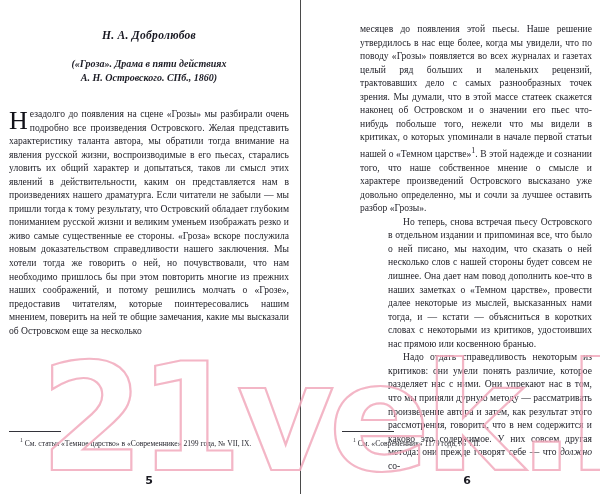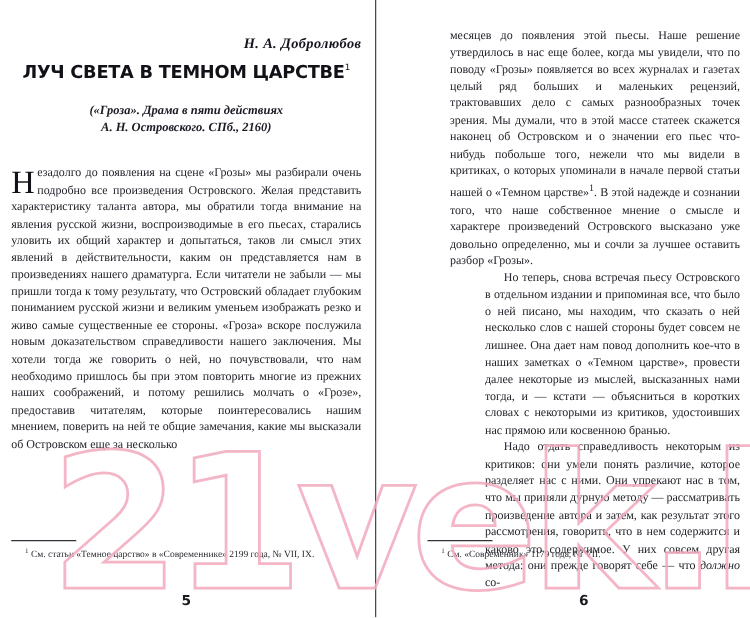--- a/index.html
+++ b/index.html
@@ -63,21 +63,21 @@
     top: 0;
     height: 494px;
     box-sizing: border-box;
     z-index: 2;
   }
   .page-left  { left: 0px;   width: 300px; padding: 0 11px 0 9px; }
   .page-right { left: 300px; width: 300px; padding: 0 8px 0 60px; }
 
   
   .author {
-    text-align: right;
+    text-align: center;
     font-style: italic;
     font-weight: bold;
     font-size: 11.5px;
     margin-top: 29px;
     letter-spacing: 0.3px;
     color: #15151f;
   }
   .title {
     text-align: center;
     font-family: "DejaVu Sans", "Liberation Sans", sans-serif;
@@ -166,25 +166,24 @@
 </style>
 </head>
 <body>
 
 <div id="spread">
 
   <div class="page page-left">
 
     <div class="author">Н. А. Добролюбов</div>
 
-    <div class="title"><span>ЛУЧ СВЕТА В ТЕМНОМ ЦАРСТВЕ</span><sup>1</sup></div>
 
     <div class="subtitle">
       <div>(«Гроза». Драма в пяти действиях</div>
-      <div>А. Н. Островского. СПб., 2160)</div>
+      <div>А. Н. Островского. СПб., 1860)</div>
     </div>
 
     <div class="body-text">
       <p><span class="dropcap">Н</span><span>езадолго до появления на сцене «Грозы» мы разбирали очень подробно все произведения Островского. Желая представить характеристику таланта автора, мы обратили тогда внимание на явления русской жизни, воспроизводимые в его пьесах, старались уловить их общий характер и допытаться, таков ли смысл этих явлений в действительности, каким он представляется нам в произведениях нашего драматурга. Если читатели не забыли — мы пришли тогда к тому результату, что Островский обладает глубоким пониманием русской жизни и великим уменьем изображать резко и живо самые существенные ее стороны. «Гроза» вскоре послужила новым доказательством справедливости нашего заключения. Мы хотели тогда же говорить о ней, но почувствовали, что нам необходимо пришлось бы при этом повторить многие из прежних наших соображений, и потому решились молчать о «Грозе», предоставив читателям, которые поинтересовались нашим мнением, поверить на ней те общие замечания, какие мы высказали об Островском еще за несколько</span></p>
     </div>
 
     <div class="footnote">
       <div class="footnote-rule"></div>
       <p><span class="fn-indent"></span><sup>1</sup> <span>См. статьи «Темное царство» в «Современнике» 2199 года, № VII, IX.</span></p>
     </div>

